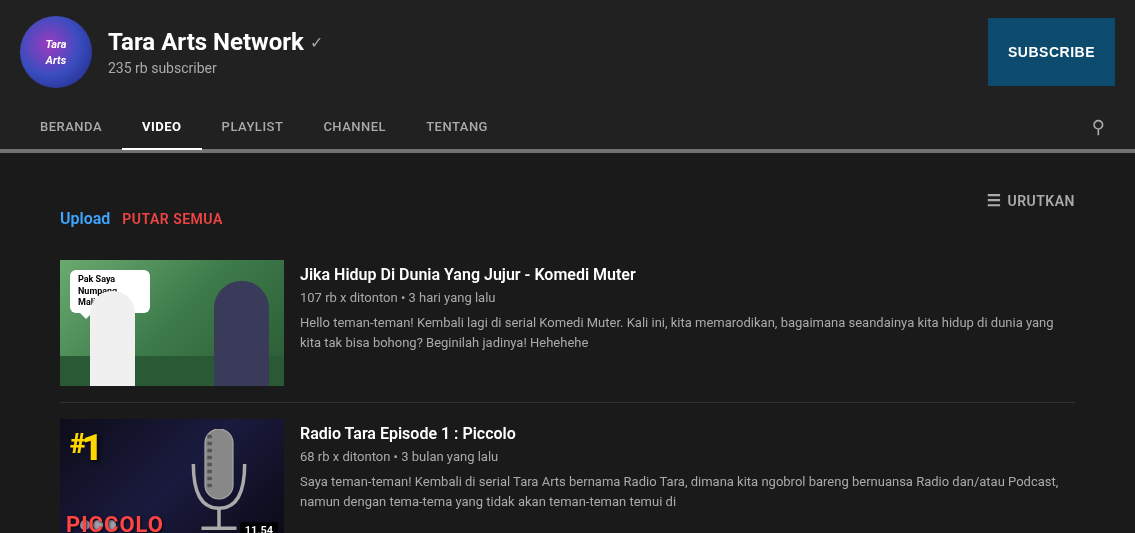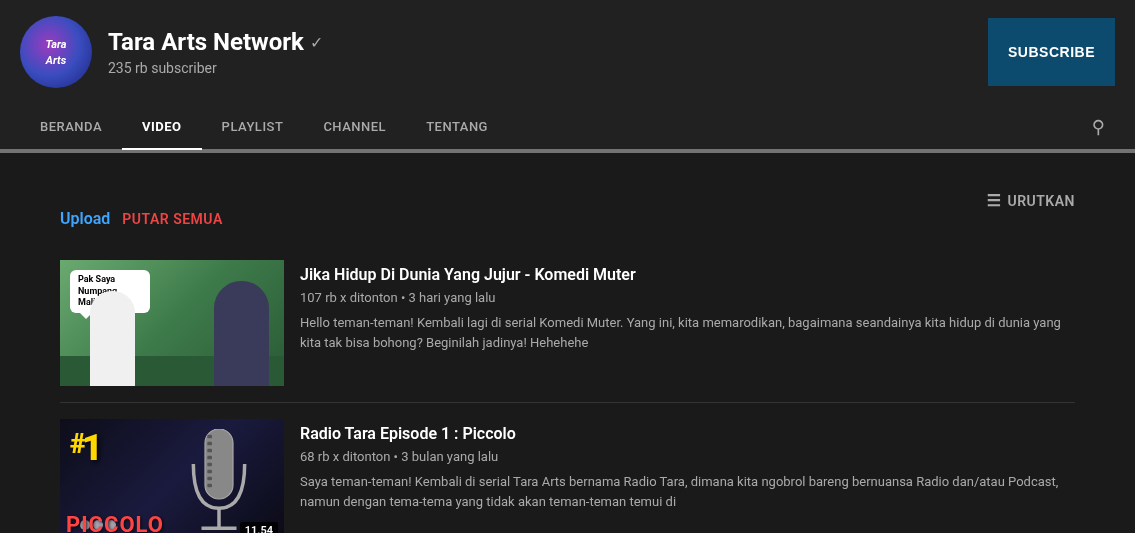--- a/index.html
+++ b/index.html
@@ -370,21 +370,21 @@
         <div style="position:absolute;bottom:0;left:0;right:0;height:30px;background:#2a5a35;z-index:1;"></div>
         <div class="duration-badge">10.02</div>
       </div>
       <div class="video-info">
         <div class="video-title">Jika Hidup Di Dunia Yang Jujur - Komedi Muter</div>
         <div class="video-meta">
           <span>107 rb x ditonton</span>
           <span> • </span>
           <span>3 hari yang lalu</span>
         </div>
-        <div class="video-description">Hello teman-teman! Kembali lagi di serial Komedi Muter. Yang ini, kita memarodikan, bagaimana seandainya kita hidup di dunia yang kita tak bisa bohong? Beginilah jadinya! Hehehehe</div>
+        <div class="video-description">Hello teman-teman! Kembali lagi di serial Komedi Muter. Kali ini, kita memarodikan, bagaimana seandainya kita hidup di dunia yang kita tak bisa bohong? Beginilah jadinya! Hehehehe</div>
       </div>
     </div>
 
     <div class="video-item">
       <div class="thumbnail-wrapper thumb2">
         <div class="thumb2-bg"></div>
         <span class="thumb2-hash">#</span>
         <span class="thumb2-number" style="left:22px;">1</span>
 
         <svg class="thumb2-mic" viewBox="0 0 60 110" xmlns="http://www.w3.org/2000/svg">

